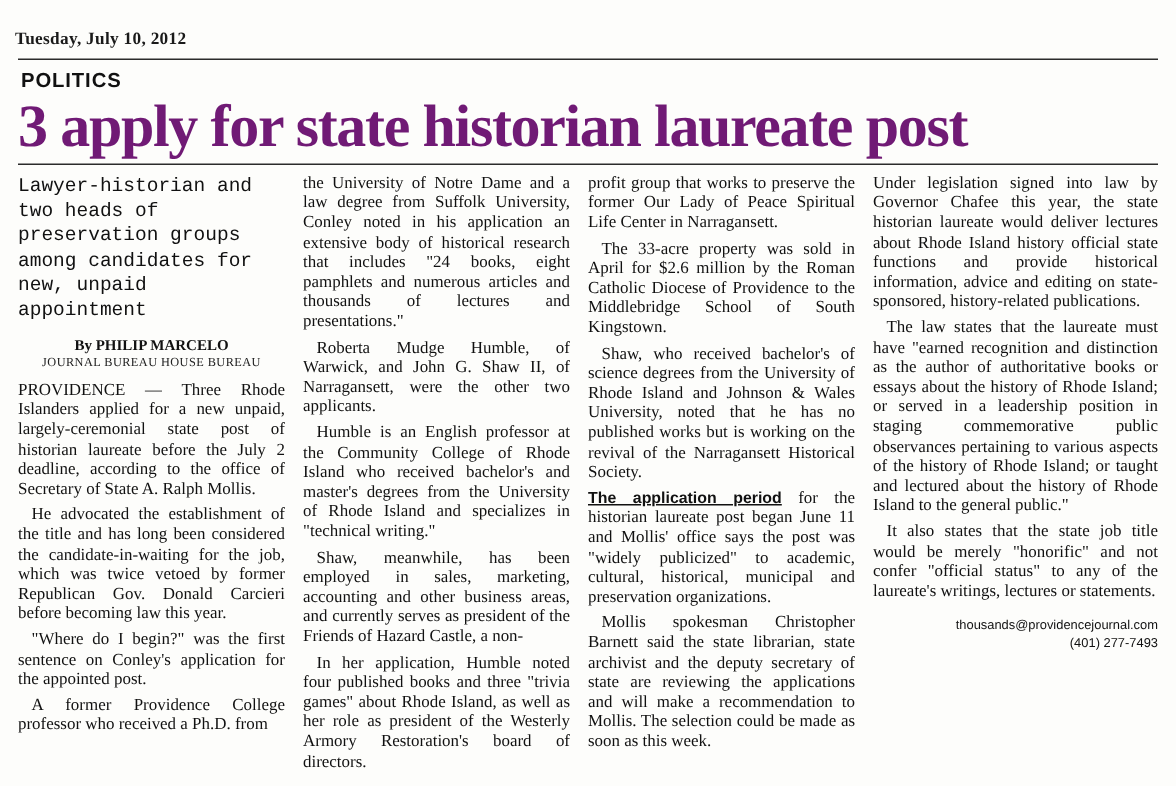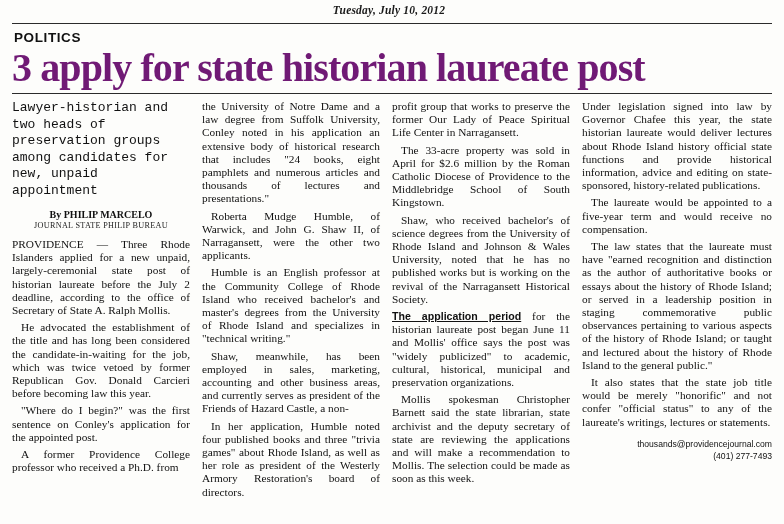--- a/index.html
+++ b/index.html
@@ -19,26 +19,25 @@
     position: relative;
     width: 784px;
     height: 524px;
     background: #fdfdfb;
     box-sizing: border-box;
     padding: 0 10px;
   }
   
   .dateline-row {
     display: flex;
-    justify-content: center;
+    justify-content: flex-start;
     align-items: flex-start;
-    padding-top: 4px;
+    padding-top: 20px;
     padding-right: 6px;
     height: 16px;
-    font-style: italic;
   }
   .dateline {
     font-family: "Liberation Serif", serif;
     font-weight: bold;
     font-size: 11.5px;
     letter-spacing: 0.2px;
     color: #1a1a1a;
   }
   .rule-top {
     border-top: 1px solid #2b2b2b;
@@ -147,21 +146,21 @@
   <div class="kicker">POLITICS</div>
 
   <h1 class="headline">3 apply for state historian laureate post</h1>
   <div class="rule-head"></div>
 
   <div class="cols">
 
     <div class="col">
       <div class="deck">Lawyer-historian and two heads of preservation groups among candidates for new, unpaid appointment</div>
       <div class="byline">By PHILIP MARCELO</div>
-      <div class="byline-org">JOURNAL STATE PHILIP BUREAU</div>
+      <div class="byline-org">JOURNAL BUREAU HOUSE BUREAU</div>
       <p class="body lead">PROVIDENCE — Three Rhode Islanders applied for a new unpaid, largely-ceremonial state post of historian laureate before the July 2 deadline, according to the office of Secretary of State A. Ralph Mollis.</p>
       <p class="body">He advocated the establishment of the title and has long been considered the candidate-in-waiting for the job, which was twice vetoed by former Republican Gov. Donald Carcieri before becoming law this year.</p>
       <p class="body">"Where do I begin?" was the first sentence on Conley's application for the appointed post.</p>
       <p class="body">A former Providence College professor who received a Ph.D. from</p>
     </div>
 
     <div class="col">
       <p class="body noindent">the University of Notre Dame and a law degree from Suffolk University, Conley noted in his application an extensive body of historical research that includes "24 books, eight pamphlets and numerous articles and thousands of lectures and presentations."</p>
       <p class="body">Roberta Mudge Humble, of Warwick, and John G. Shaw II, of Narragansett, were the other two applicants.</p>
       <p class="body">Humble is an English professor at the Community College of Rhode Island who received bachelor's and master's degrees from the University of Rhode Island and specializes in "technical writing."</p>
@@ -172,21 +171,20 @@
     <div class="col">
       <p class="body noindent">profit group that works to preserve the former Our Lady of Peace Spiritual Life Center in Narragansett.</p>
       <p class="body">The 33-acre property was sold in April for $2.6 million by the Roman Catholic Diocese of Providence to the Middlebridge School of South Kingstown.</p>
       <p class="body">Shaw, who received bachelor's of science degrees from the University of Rhode Island and Johnson &amp; Wales University, noted that he has no published works but is working on the revival of the Narragansett Historical Society.</p>
       <p class="body noindent"><span class="boldlead">The application period</span><span> for the historian laureate post began June 11 and Mollis' office says the post was "widely publicized" to academic, cultural, historical, municipal and preservation organizations.</span></p>
       <p class="body">Mollis spokesman Christopher Barnett said the state librarian, state archivist and the deputy secretary of state are reviewing the applications and will make a recommendation to Mollis. The selection could be made as soon as this week.</p>
     </div>
 
     <div class="col">
       <p class="body noindent">Under legislation signed into law by Governor Chafee this year, the state historian laureate would deliver lectures about Rhode Island history official state functions and provide historical information, advice and editing on state-sponsored, history-related publications.</p>
-      <p class="body">The laureate would be appointed to a five-year term and would receive no compensation.</p>
       <p class="body">The law states that the laureate must have "earned recognition and distinction as the author of authoritative books or essays about the history of Rhode Island; or served in a leadership position in staging commemorative public observances pertaining to various aspects of the history of Rhode Island; or taught and lectured about the history of Rhode Island to the general public."</p>
       <p class="body">It also states that the state job title would be merely "honorific" and not confer "official status" to any of the laureate's writings, lectures or statements.</p>
       <div class="contact">
         <div>thousands@providencejournal.com</div>
         <div>(401) 277-7493</div>
       </div>
     </div>
 
   </div>
 </div>

